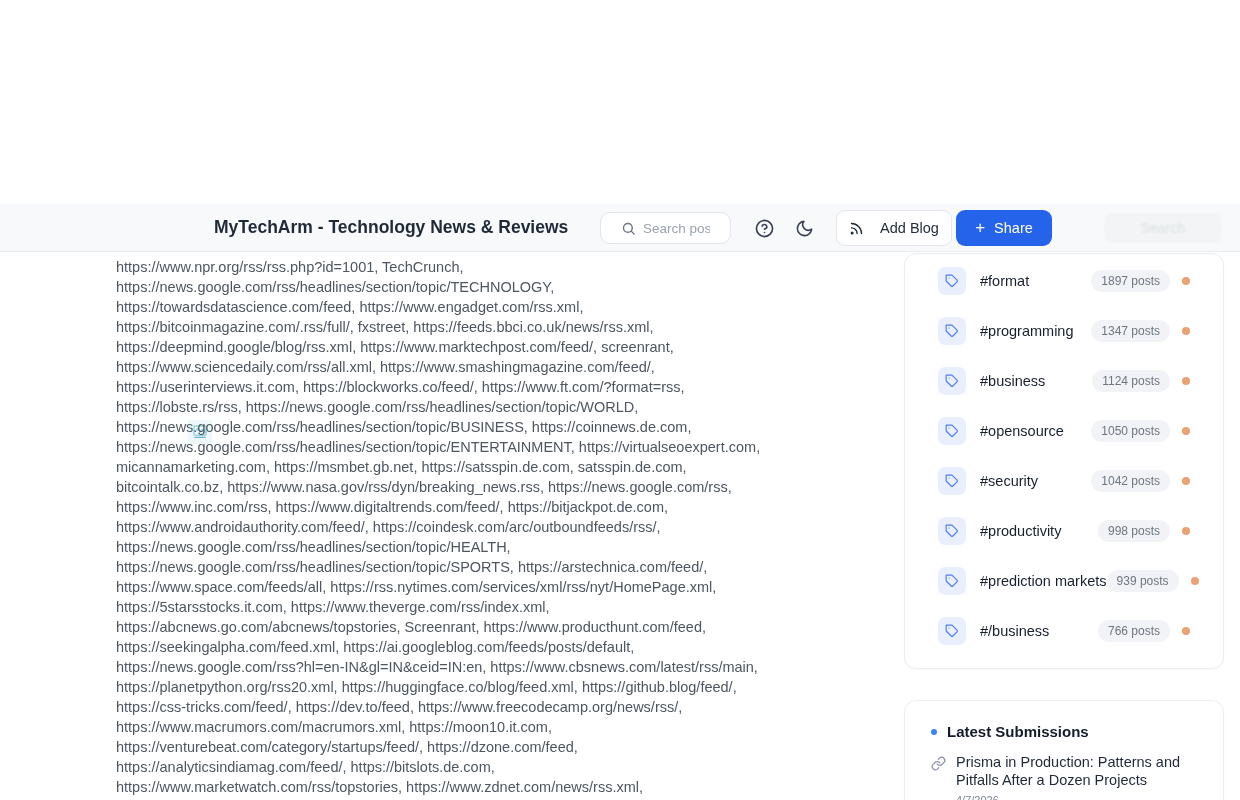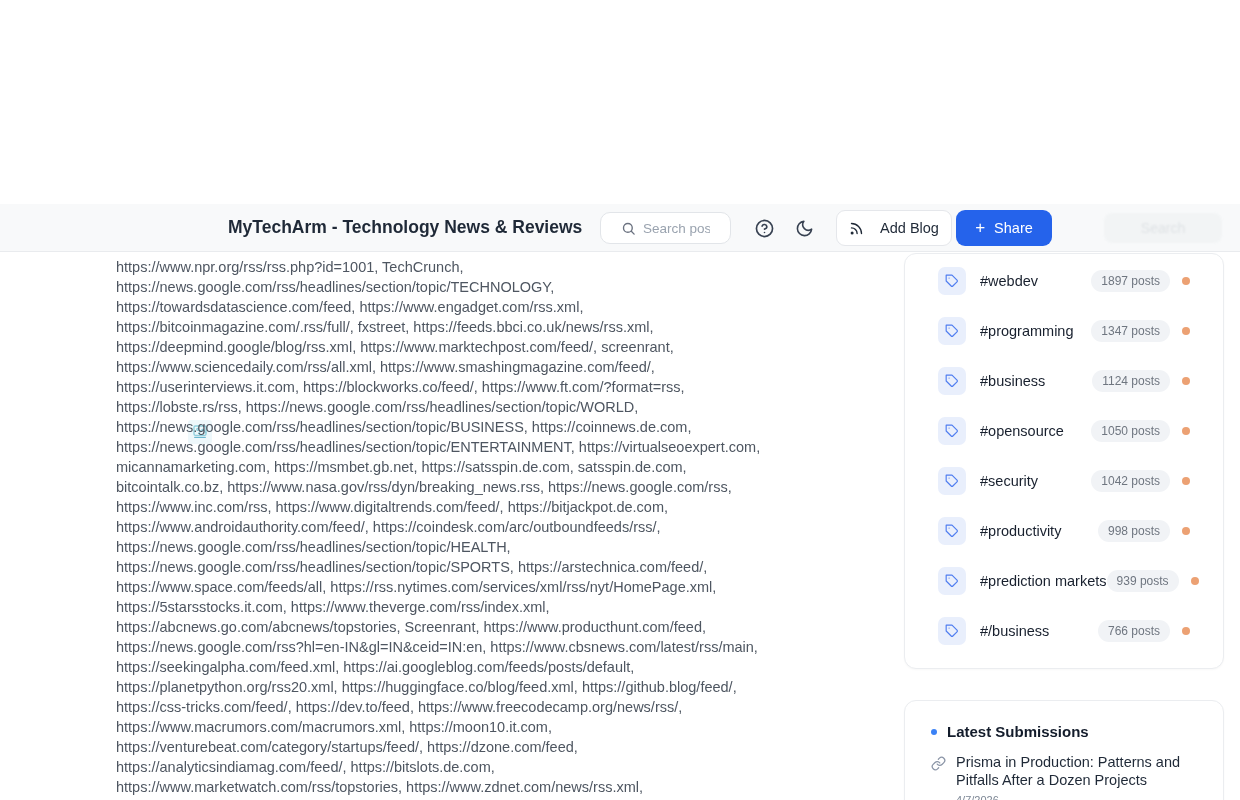--- a/index.html
+++ b/index.html
@@ -13,21 +13,21 @@
   
   .header-bar {
     position:absolute; top:204px; left:0; width:1240px; height:48px;
     background:#f8f9fa; border-bottom:1px solid #e9ebee;
   }
   .logo {
     position:absolute; left:188px; top:216px; width:24px; height:24px;
     background:#eef8fb; border-radius:3px; display:flex; align-items:center; justify-content:center;
   }
   .site-title {
-    position:absolute; left:228px; top:0; height:47px; line-height:47px;
+    position:absolute; left:214px; top:0; height:47px; line-height:47px;
     font-size:17.5px; font-weight:700; color:#1f2937; white-space:nowrap;
   }
   .search-box {
     position:absolute; left:600px; top:8px; width:131px; height:32px;
     background:#ffffff; border:1px solid #e2e5e9; border-radius:10px;
     display:flex; align-items:center; gap:7px; padding:0 20px;
   }
   .search-box input {
     border:none; outline:none; background:transparent; width:100%;
     font-size:13.5px; color:#374151; font-family:inherit;
@@ -173,39 +173,39 @@
     <div class="feed-line">https://news.google.com/rss/headlines/section/topic/ENTERTAINMENT, https://virtualseoexpert.com,</div>
     <div class="feed-line">micannamarketing.com, https://msmbet.gb.net, https://satsspin.de.com, satsspin.de.com,</div>
     <div class="feed-line">bitcointalk.co.bz, https://www.nasa.gov/rss/dyn/breaking_news.rss, https://news.google.com/rss,</div>
     <div class="feed-line">https://www.inc.com/rss, https://www.digitaltrends.com/feed/, https://bitjackpot.de.com,</div>
     <div class="feed-line">https://www.androidauthority.com/feed/, https://coindesk.com/arc/outboundfeeds/rss/,</div>
     <div class="feed-line">https://news.google.com/rss/headlines/section/topic/HEALTH,</div>
     <div class="feed-line">https://news.google.com/rss/headlines/section/topic/SPORTS, https://arstechnica.com/feed/,</div>
     <div class="feed-line">https://www.space.com/feeds/all, https://rss.nytimes.com/services/xml/rss/nyt/HomePage.xml,</div>
     <div class="feed-line">https://5starsstocks.it.com, https://www.theverge.com/rss/index.xml,</div>
     <div class="feed-line">https://abcnews.go.com/abcnews/topstories, Screenrant, https://www.producthunt.com/feed,</div>
+    <div class="feed-line">https://seekingalpha.com/feed.xml, https://ai.googleblog.com/feeds/posts/default,</div>
     <div class="feed-line">https://news.google.com/rss?hl=en-IN&amp;gl=IN&amp;ceid=IN:en, https://www.cbsnews.com/latest/rss/main,</div>
-    <div class="feed-line">https://seekingalpha.com/feed.xml, https://ai.googleblog.com/feeds/posts/default,</div>
     <div class="feed-line">https://planetpython.org/rss20.xml, https://huggingface.co/blog/feed.xml, https://github.blog/feed/,</div>
     <div class="feed-line">https://css-tricks.com/feed/, https://dev.to/feed, https://www.freecodecamp.org/news/rss/,</div>
     <div class="feed-line">https://www.macrumors.com/macrumors.xml, https://moon10.it.com,</div>
     <div class="feed-line">https://venturebeat.com/category/startups/feed/, https://dzone.com/feed,</div>
     <div class="feed-line">https://analyticsindiamag.com/feed/, https://bitslots.de.com,</div>
     <div class="feed-line">https://www.marketwatch.com/rss/topstories, https://www.zdnet.com/news/rss.xml,</div>
 </div>
 
 <div class="tags-card">
   <div class="tag-row">
       <span class="tag-tile">
         <svg width="14" height="14" viewBox="0 0 24 24" fill="none" stroke="#4f7df0" stroke-width="2" stroke-linecap="round" stroke-linejoin="round">
           <path d="M20.59 13.41l-7.17 7.17a2 2 0 0 1-2.83 0L2 12V2h10l8.59 8.59a2 2 0 0 1 0 2.83z"></path>
           <line x1="7" y1="7" x2="7.01" y2="7"></line>
         </svg>
       </span>
-      <span class="tag-label">#webdev</span>
+      <span class="tag-label">#format</span>
       <span class="tag-count">1897 posts</span>
       <span class="tag-dot" style="background: rgb(236, 161, 115);"></span>
     </div>
     <div class="tag-row">
       <span class="tag-tile">
         <svg width="14" height="14" viewBox="0 0 24 24" fill="none" stroke="#4f7df0" stroke-width="2" stroke-linecap="round" stroke-linejoin="round">
           <path d="M20.59 13.41l-7.17 7.17a2 2 0 0 1-2.83 0L2 12V2h10l8.59 8.59a2 2 0 0 1 0 2.83z"></path>
           <line x1="7" y1="7" x2="7.01" y2="7"></line>
         </svg>
       </span>

